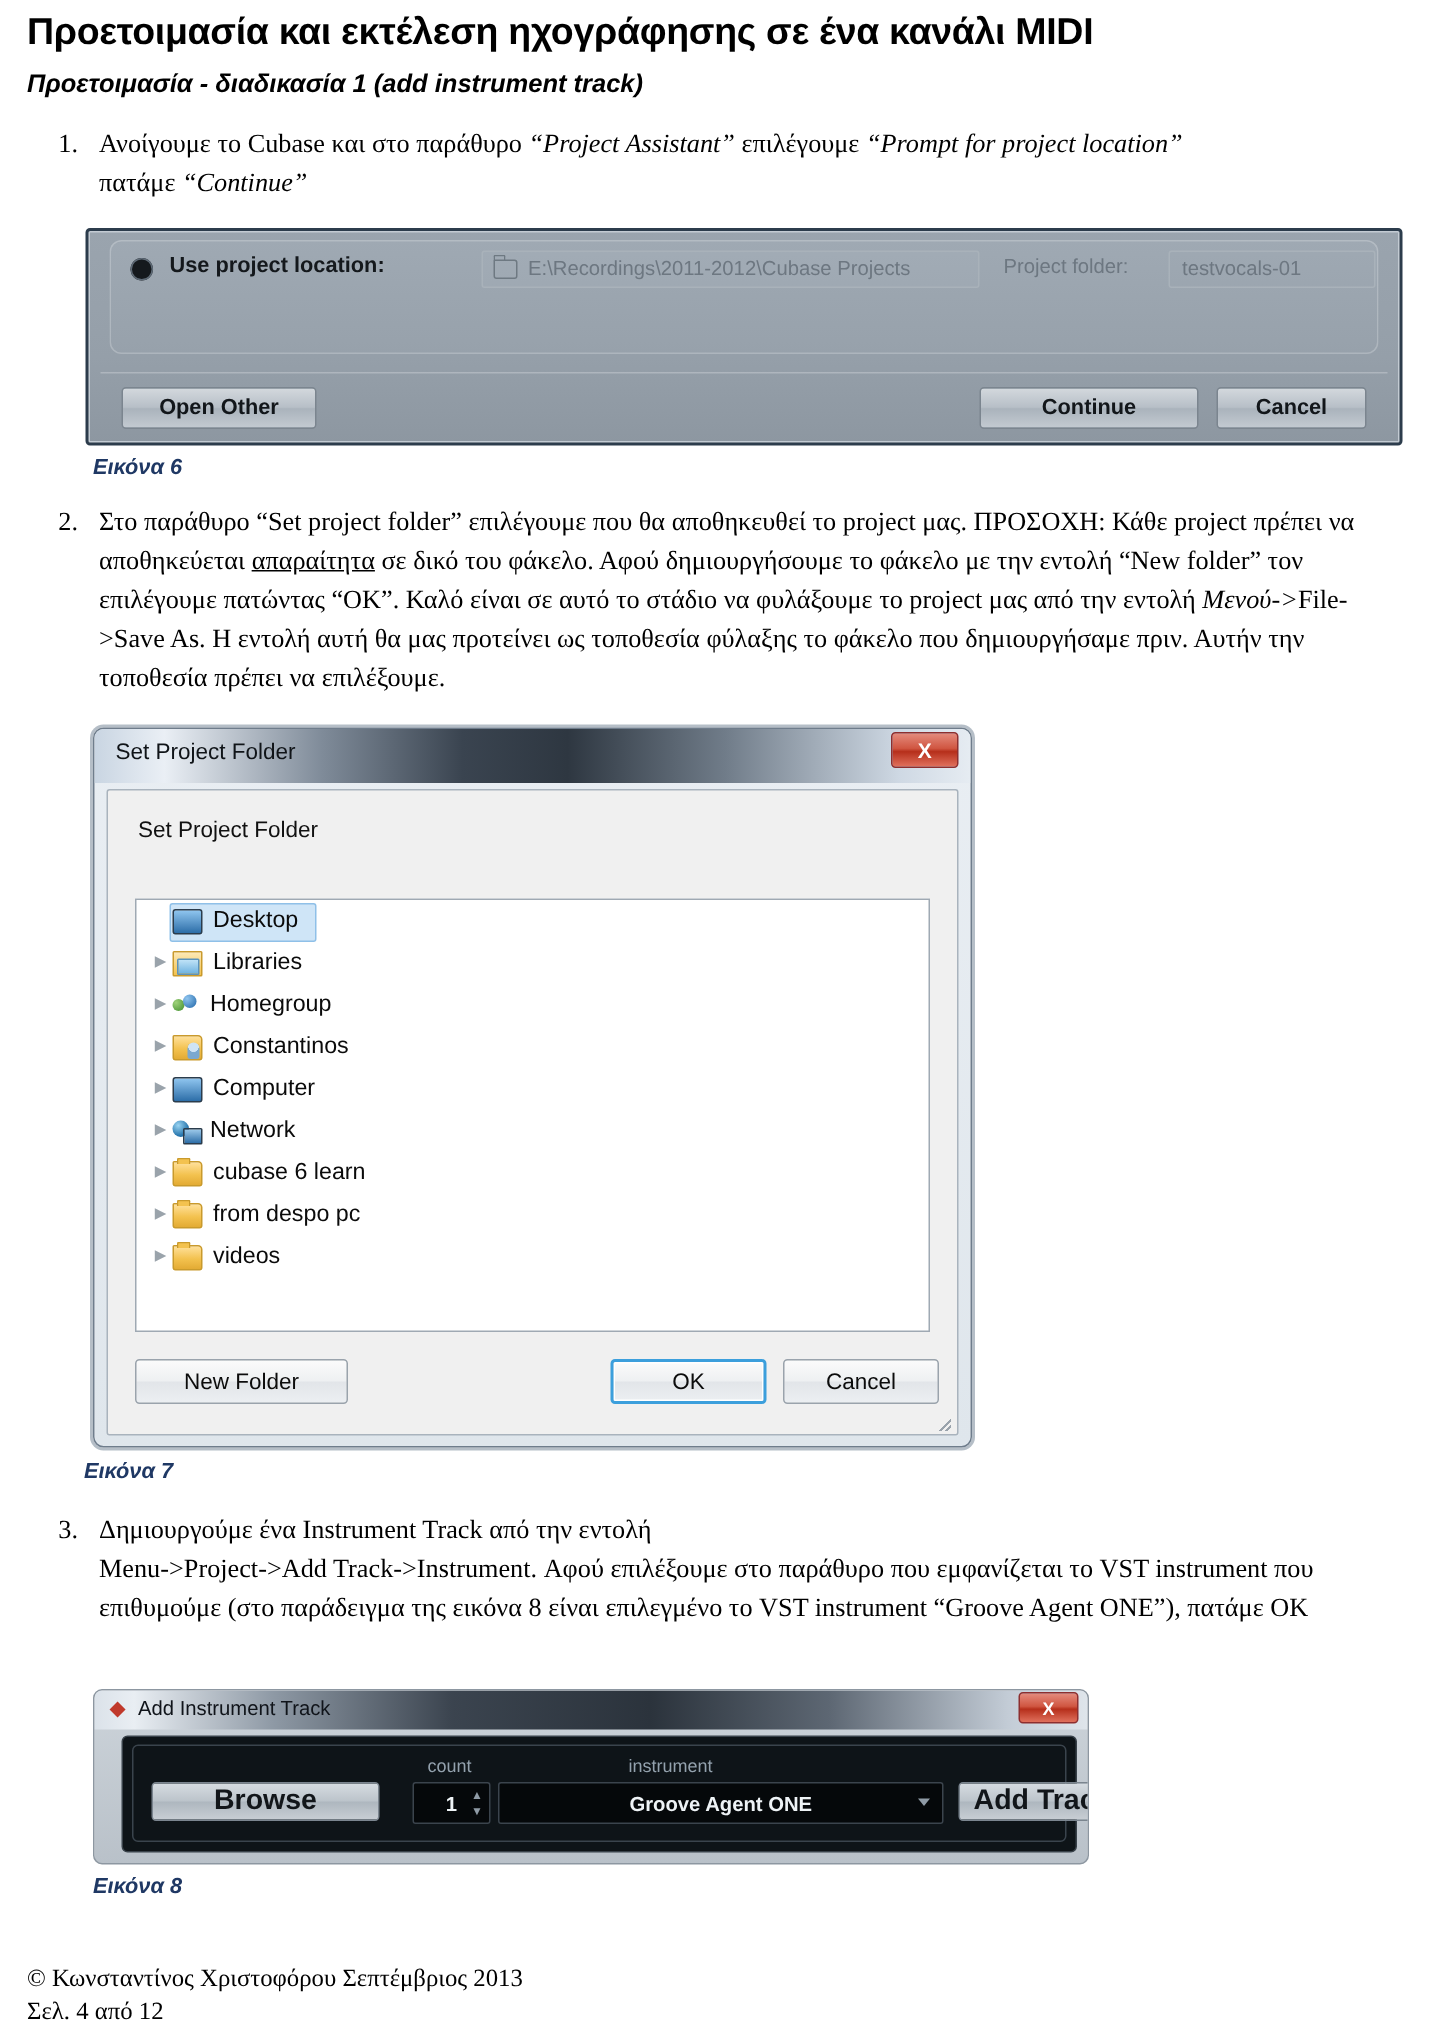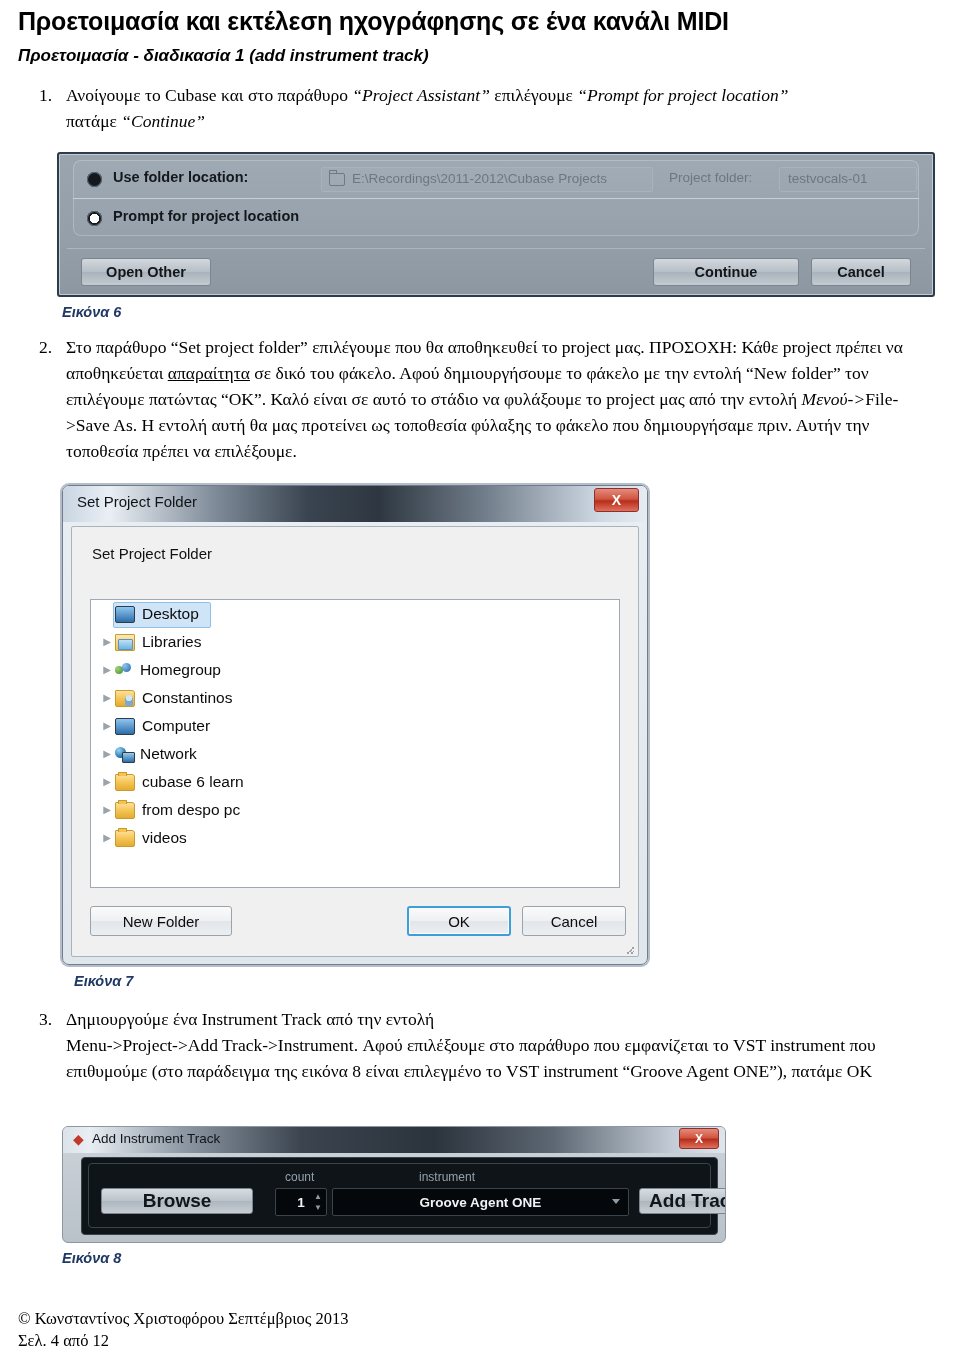--- a/index.html
+++ b/index.html
@@ -581,37 +581,33 @@
   <div class="li" style="left:22px; top:82px; width:916px;">
     <span class="num">1.</span>
     <span class="body"><span>Ανοίγουμε το Cubase και στο παράθυρο </span><span class="it">“Project Assistant”</span><span> επιλέγουμε </span><span class="it">“Prompt for project location”</span><br><span>πατάμε </span><span class="it">“Continue”</span></span>
   </div>
 
   <div class="fig6">
     <div class="fig6-inner">
 
       <div class="radio-row r1">
         <span class="radio"></span>
-        <span class="radio-label">Use folder location:</span>
+        <span class="radio-label">Use project location:</span>
 
         <div class="path-field">
           <span class="folder-ico"></span>
           <span class="path-text">E:\Recordings\2011-2012\Cubase Projects</span>
         </div>
 
         <span class="pf-label">Project folder:</span>
         <div class="pf-field">
           <span>testvocals-01</span>
         </div>
       </div>
 
-      <div class="radio-row r2">
-        <span class="radio off"></span>
-        <span class="radio-label">Prompt for project location</span>
-      </div>
     </div>
 
     <div class="fig6-sep"></div>
 
     <div class="cb-btn" style="left:22px; top:104px; width:130px;">
       <span>Open Other</span>
     </div>
     <div class="cb-btn" style="left:594px; top:104px; width:146px;">
       <span>Continue</span>
     </div>
@@ -706,21 +702,21 @@
         </div>
         <div class="w7-btn" style="left:432px; top:0; width:104px;">
           <span>Cancel</span>
         </div>
       </div>
 
       <div class="resize-grip"></div>
     </div>
   </div>
 
-  <div class="caption" style="left:74px; top:973px;font-style:italic;">Εικόνα 7</div>
+  <div class="caption" style="left:56px; top:973px;font-style:italic;">Εικόνα 7</div>
 
   <div class="li" style="left:22px; top:1006px; width:916px;">
     <span class="num">3.</span>
     <span class="body"><span>Δημιουργούμε ένα Instrument Track από την εντολή</span><br><span>Menu-&gt;Project-&gt;Add Track-&gt;Instrument. Αφού επιλέξουμε στο παράθυρο που εμφανίζεται το VST instrument που επιθυμούμε (στο παράδειγμα της εικόνα 8 είναι επιλεγμένο το VST instrument “Groove Agent ONE”), πατάμε OK</span></span>
   </div>
 
   <div class="fig8">
     <div class="fig8-title">
       <span class="ai-ico">◆</span>
       <span class="t">Add Instrument Track</span>

